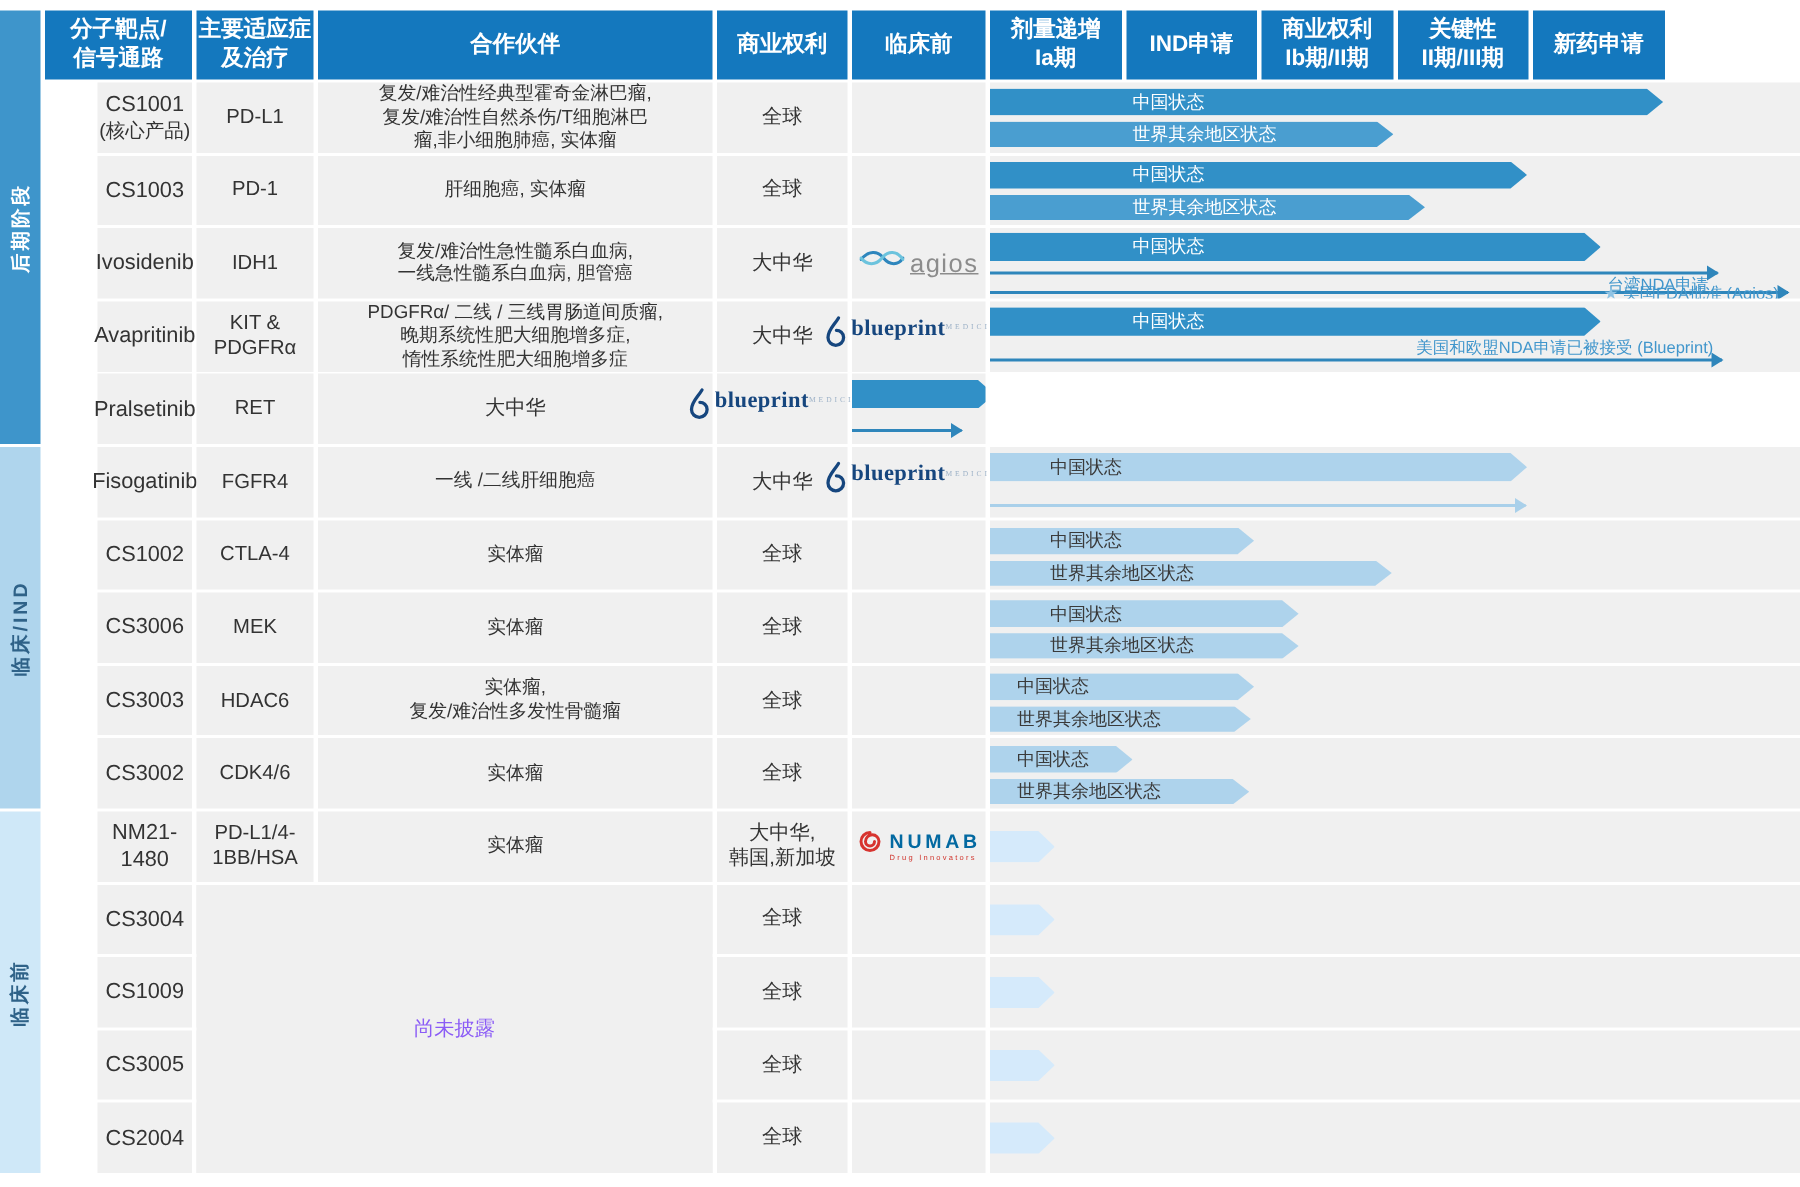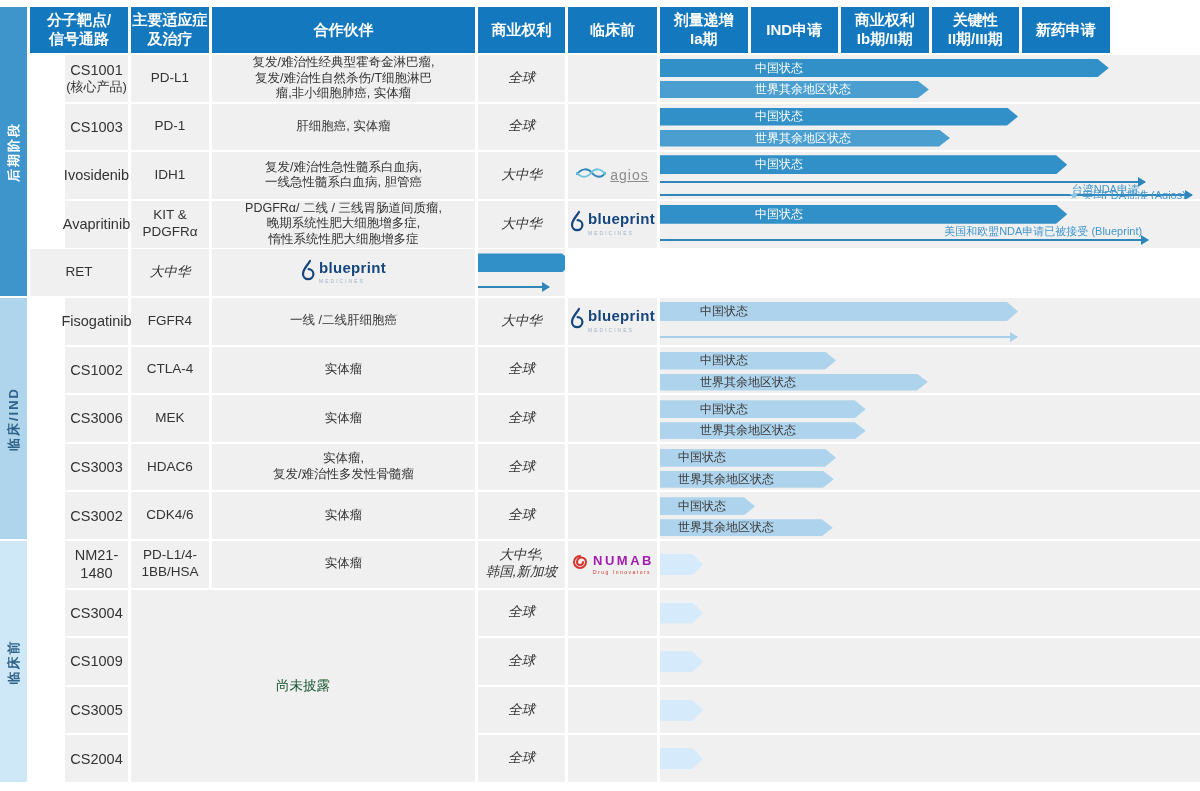--- a/index.html
+++ b/index.html
@@ -15,51 +15,51 @@
   .hdr{display:grid;grid-template-columns:98px 78px 263px 87px 89px repeat(6,1fr);column-gap:3px;height:46px;}
   .hdr-cell{background:var(--header-bg);color:#fff;font-weight:bold;font-size:15px;line-height:1.25;
             display:flex;align-items:center;justify-content:center;text-align:center;white-space:pre-line;}
   .row{display:grid;grid-template-columns:98px 78px 263px 87px 89px 1fr;column-gap:3px;height:46.6px;margin-top:2px;}
   .cell{background:var(--cell-bg);display:flex;flex-direction:column;align-items:center;justify-content:center;
         text-align:center;color:#333;white-space:pre-line;line-height:1.25;}
   .c-name{font-size:14.5px;margin-left:35px;}
   .c-name .sub{font-size:13px;}
   .c-target{font-size:13.5px;}
   .c-ind{font-size:12.5px;}
-  .c-rights{font-size:13.5px;font-style:italic;}
+  .c-rights{font-size:13.5px;}
 
   
   .tl{position:relative;background:var(--cell-bg);overflow:hidden;}
   .bar{position:absolute;left:0;display:flex;align-items:center;font-size:12px;
        clip-path:polygon(0 0,calc(100% - 11px) 0,100% 50%,calc(100% - 11px) 100%,0 100%);}
   .tone-dark{background:var(--bar-dark);color:#fff;}
   .tone-dark2{background:var(--bar-dark2);color:#fff;}
   .tone-light{background:var(--bar-light);color:#3a3a3a;}
   .tone-pale{background:var(--bar-pale);color:#3a3a3a;}
   .tl-line{position:absolute;left:0;height:2px;}
   .tl-line .head{position:absolute;right:-1px;top:-4px;width:0;height:0;
                  border-top:5px solid transparent;border-bottom:5px solid transparent;border-left:8px solid;}
   .line-dark{background:var(--line-dark);} .line-dark .head{border-left-color:var(--line-dark);}
   .line-light{background:var(--line-light);} .line-light .head{border-left-color:var(--line-light);}
   .tl-label{position:absolute;font-size:11px;color:var(--ann-text);white-space:nowrap;}
   .tl-label .star{color:var(--star);}
 
   
   #merged{position:absolute;left:131px;top:590px;width:344px;height:192px;background:var(--cell-bg);
-          display:flex;align-items:center;justify-content:center;font-size:13.5px;color:#14532d;}
+          display:flex;align-items:center;justify-content:center;font-size:13.5px;color:#8b5cf6;}
 
   
   .logo{display:flex;flex-direction:row;align-items:center;gap:4px;}
-  .logo-agios .txt{font-size:14px;color:#8c8c8c;letter-spacing:1px;text-decoration:underline;}
+  .logo-agios .txt{font-size:17px;color:#8c8c8c;letter-spacing:1px;text-decoration:underline;}
   .logo-bp{align-items:flex-start;}
-  .logo-bp .col{display:flex;flex-direction:column;align-items:flex-start;}
+  .logo-bp .col{display:flex;align-items:center;font-family:Liberation Serif, serif;}
   .logo-bp .txt{font-size:15px;font-weight:bold;color:#16467e;letter-spacing:.3px;}
   .logo-bp .tag{font-size:5px;color:#9fb3c8;letter-spacing:2px;margin-top:1px;}
   .logo-numab .col{display:flex;flex-direction:column;align-items:flex-start;}
-  .logo-numab .txt{font-size:13px;font-weight:bold;color:#a21caf;letter-spacing:2.5px;text-transform:uppercase;}
+  .logo-numab .txt{font-size:13px;font-weight:bold;color:#0369a1;letter-spacing:2.5px;text-transform:uppercase;}
   .logo-numab .tag{font-size:5px;color:#d0342c;letter-spacing:1.5px;}
 </style>
 </head>
 <body>
 
 <div id="app">
   <div id="sidebar">
       <div class="band" style="top: 7px; height: 289px; background: rgb(62, 149, 203); color: rgb(255, 255, 255);">
         <span>后期阶段</span>
       </div>
@@ -159,20 +159,21 @@
             <div class="bar tone-dark" style="top: 4px; height: 19px; width: 75.4%; padding-left: 95px; box-sizing: border-box;">
               <span>中国状态</span>
             </div>
             <div class="tl-line line-dark" style="top: 38px; width: 90.4%;">
               <span class="head"></span>
             </div>
             <div class="tl-label" style="top: 23px; right: calc(9.6% + 6px);"><span>美国和欧盟NDA申请已被接受 (Blueprint)</span></div>
           </div>
         </div>
         <div class="row">
+          <div class="cell c-name"><div>Pralsetinib</div></div>
           <div class="cell c-target">RET</div>
           <div class="cell c-rights">大中华</div>
           <div class="cell"><div class="logo logo-bp"><span><svg width="14" height="23" viewBox="0 0 14 23">
                   <path d="M9 2 C6 7 2 10 2 15 a5.2 5.2 0 0 0 10.4 0 c0-3-2.4-4.8-4.8-4.8" fill="none" stroke="#16467e" stroke-width="2.2" stroke-linecap="round"></path>
                 </svg></span><span class="col"><span class="txt">blueprint</span><span class="tag">MEDICINES</span></span></div></div>
           <div class="tl">
             <div class="bar tone-dark" style="top: 4px; height: 19px; width: 75.4%; padding-left: 95px; box-sizing: border-box;">
               <span>中国状态</span>
             </div>
             <div class="tl-line line-dark" style="top: 37px; width: 81.9%;">

